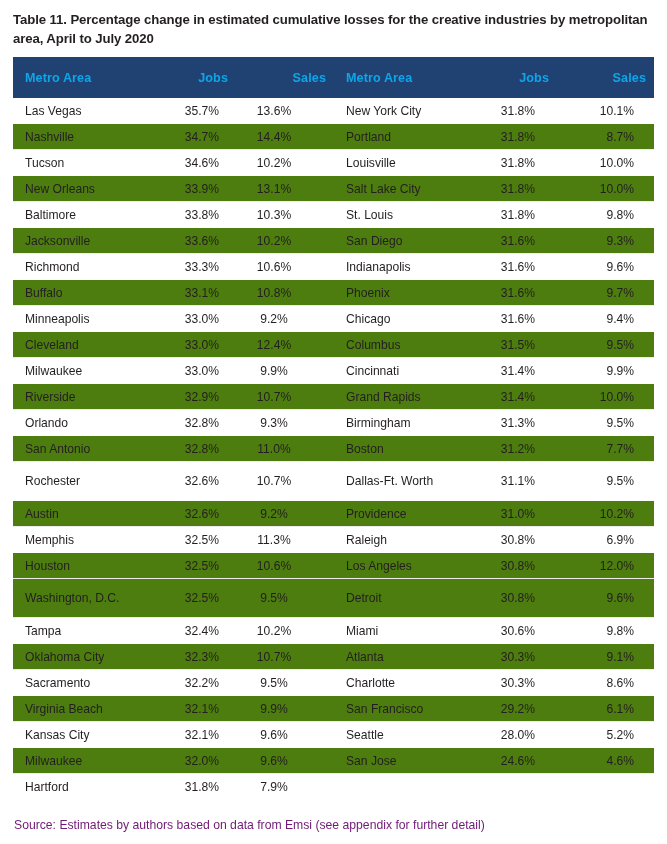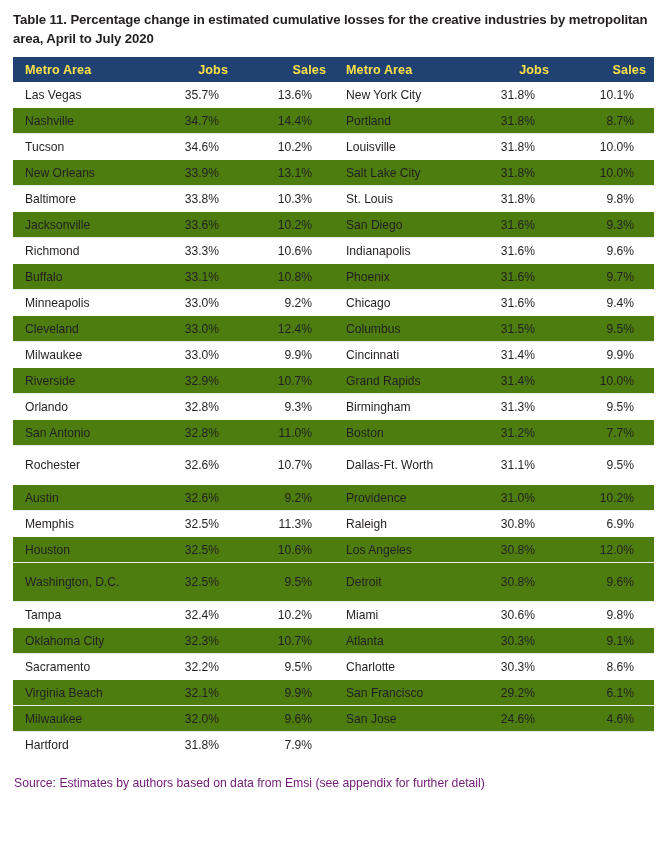--- a/index.html
+++ b/index.html
@@ -40,24 +40,24 @@
   }
   table.data-table col.c-metro  { width: 133px; }
   table.data-table col.c-jobs   { width: 90px;  }
   table.data-table col.c-sales  { width: 98px;  }
   table.data-table col.c-metro2 { width: 133px; }
   table.data-table col.c-jobs2  { width: 90px;  }
   table.data-table col.c-sales2 { width: 97px;  }
 
   thead th {
     background: #1f4273;
-    color: #fde047;
+    color: #0ea5e9;
     font-weight: bold;
     font-size: 12.6px;
-    height: 25px;
+    height: 41px;
     padding: 0;
     vertical-align: middle;
     letter-spacing: 0.1px;
   }
   thead th.h-metro { text-align: left; padding-left: 12px; }
   thead th.h-num   { text-align: right; padding-right: 8px; }
 
   tbody tr { background: #ffffff; }
   tbody tr.alt { background: #4d7c0f; }
 
@@ -73,21 +73,21 @@
   td.metro {
     text-align: left;
     padding-left: 12px;
     padding-right: 4px;
     line-height: 1.18;
   }
   td.num {
     text-align: right;
     padding-right: 17px;
   }
-  td.num.sales { padding-right: 22px; }
+  td.num.sales { padding-right: 22px; text-align: center; }
   td.num.sales2 { padding-right: 20px; }
   td.num.jobs2 { padding-right: 22px; }
 
   tr.tall td { height: 38px; }
   tr.tall td.metro { line-height: 1.18; }
 
   .source-note {
     font-size: 12.2px;
     color: #701a75;
     padding-top: 17px;
@@ -299,20 +299,28 @@
           <td class="num sales2">8.6%</td>
         </tr>
         <tr class="alt">
           <td class="metro">Virginia Beach</td>
           <td class="num">32.1%</td>
           <td class="num sales">9.9%</td>
           <td class="metro">San Francisco</td>
           <td class="num jobs2">29.2%</td>
           <td class="num sales2">6.1%</td>
         </tr>
+        <tr>
+          <td class="metro">Kansas City</td>
+          <td class="num">32.1%</td>
+          <td class="num sales">9.6%</td>
+          <td class="metro">Seattle</td>
+          <td class="num jobs2">28.0%</td>
+          <td class="num sales2">5.2%</td>
+        </tr>
         <tr class="alt">
           <td class="metro">Milwaukee</td>
           <td class="num">32.0%</td>
           <td class="num sales">9.6%</td>
           <td class="metro">San Jose</td>
           <td class="num jobs2">24.6%</td>
           <td class="num sales2">4.6%</td>
         </tr>
         <tr>
           <td class="metro">Hartford</td>

